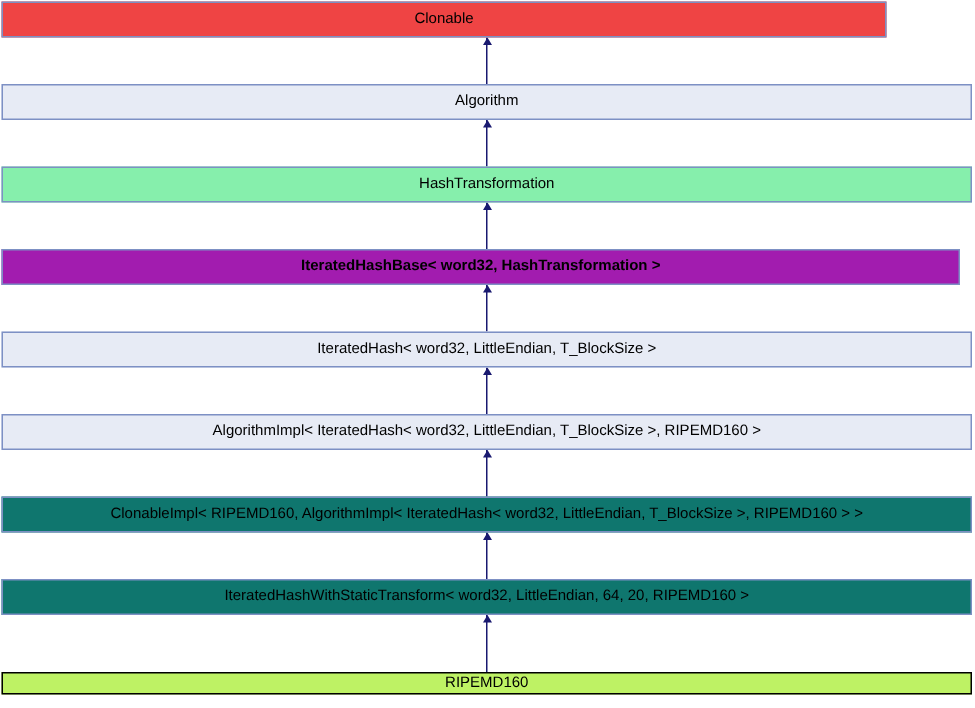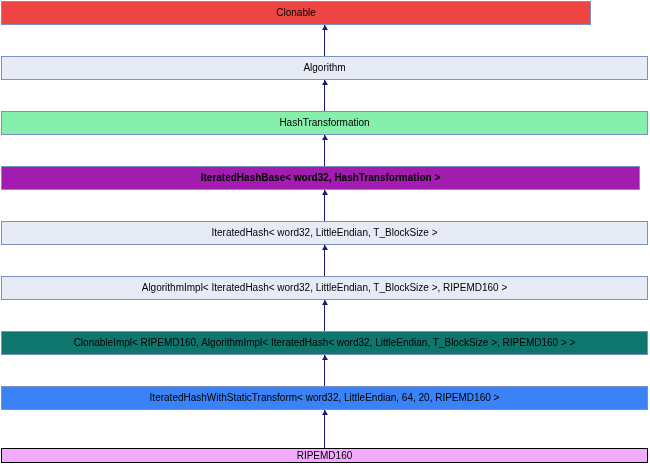--- a/index.html
+++ b/index.html
@@ -91,19 +91,19 @@
     </div>
     <div class="node node-base" style="left: 1px; top: 221px; width: 647px; height: 24px; background: rgb(231, 235, 245); border-color: rgb(125, 144, 196);">
       <span class="node-label" style="color: rgb(0, 0, 0);">IteratedHash&lt; word32, LittleEndian, T_BlockSize &gt;</span>
     </div>
     <div class="node node-base" style="left: 1px; top: 276px; width: 647px; height: 24px; background: rgb(231, 235, 245); border-color: rgb(125, 144, 196);">
       <span class="node-label" style="color: rgb(0, 0, 0);">AlgorithmImpl&lt; IteratedHash&lt; word32, LittleEndian, T_BlockSize &gt;, RIPEMD160 &gt;</span>
     </div>
     <div class="node node-base" style="left: 1px; top: 331px; width: 647px; height: 24px; background: #0f766e; border-color: rgb(125, 144, 196);">
       <span class="node-label" style="color: rgb(0, 0, 0);">ClonableImpl&lt; RIPEMD160, AlgorithmImpl&lt; IteratedHash&lt; word32, LittleEndian, T_BlockSize &gt;, RIPEMD160 &gt; &gt;</span>
     </div>
-    <div class="node node-base" style="left: 1px; top: 386px; width: 647px; height: 24px; background: #3b82f6; border-color: rgb(125, 144, 196);">
+    <div class="node node-base" style="left: 1px; top: 386px; width: 647px; height: 24px; background: #0f766e; border-color: rgb(125, 144, 196);">
       <span class="node-label" style="color: rgb(0, 0, 0);">IteratedHashWithStaticTransform&lt; word32, LittleEndian, 64, 20, RIPEMD160 &gt;</span>
     </div>
-    <div class="node node-current" style="left: 1px; top: 448px; width: 647px; height: 15px; background: #f0abfc; border-color: rgb(0, 0, 0);">
+    <div class="node node-current" style="left: 1px; top: 448px; width: 647px; height: 15px; background: #bef264; border-color: rgb(0, 0, 0);">
       <span class="node-label" style="color: rgb(0, 0, 0);">RIPEMD160</span>
     </div>
   </div>
 
 </body></html>

